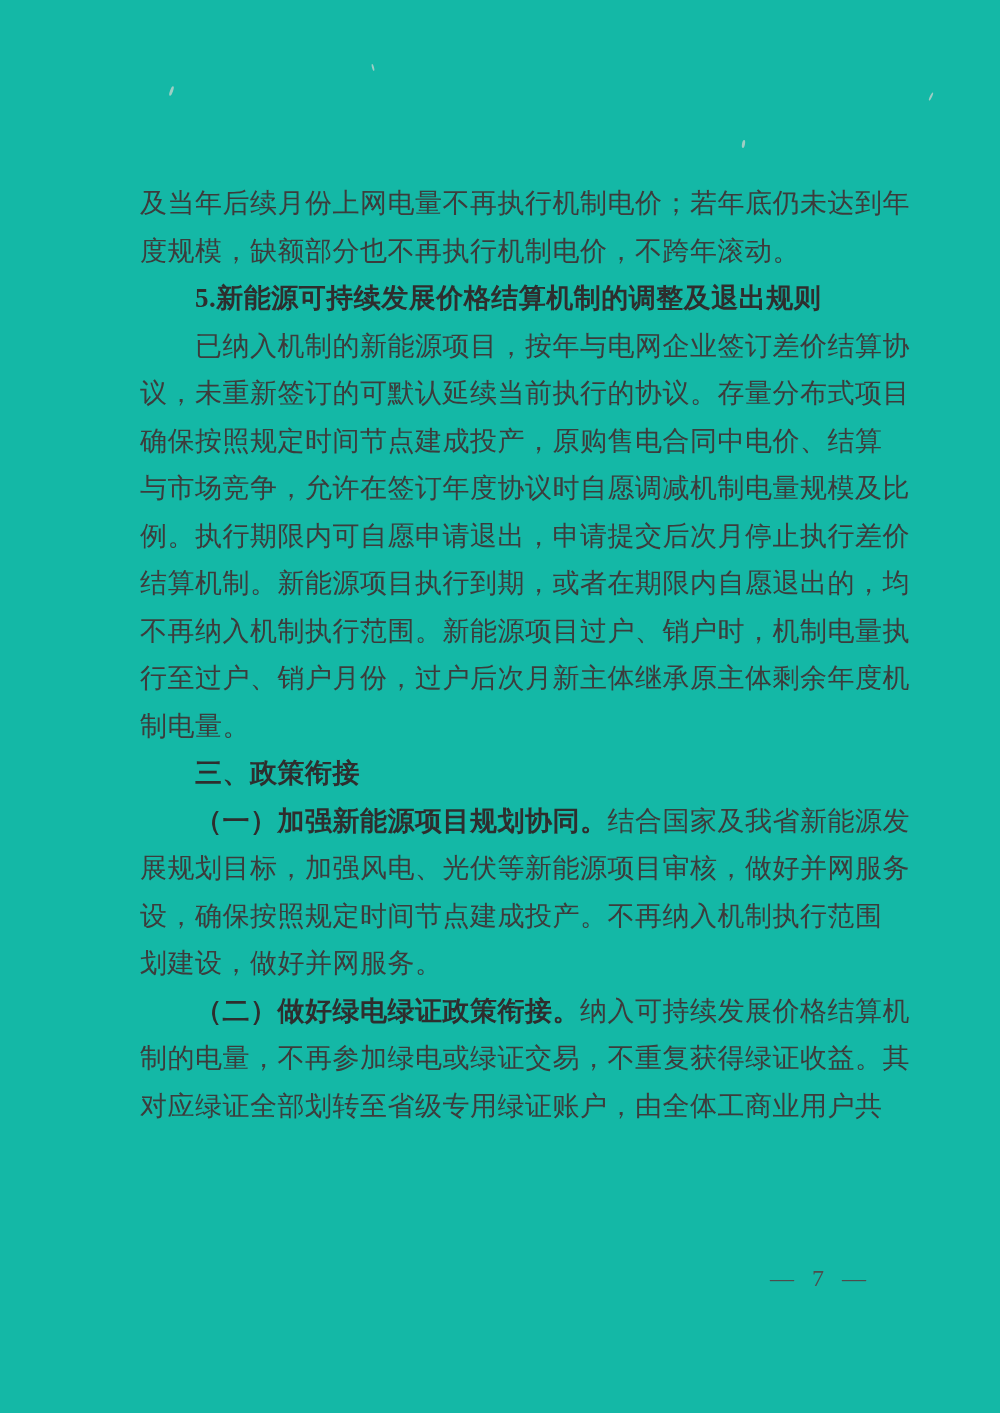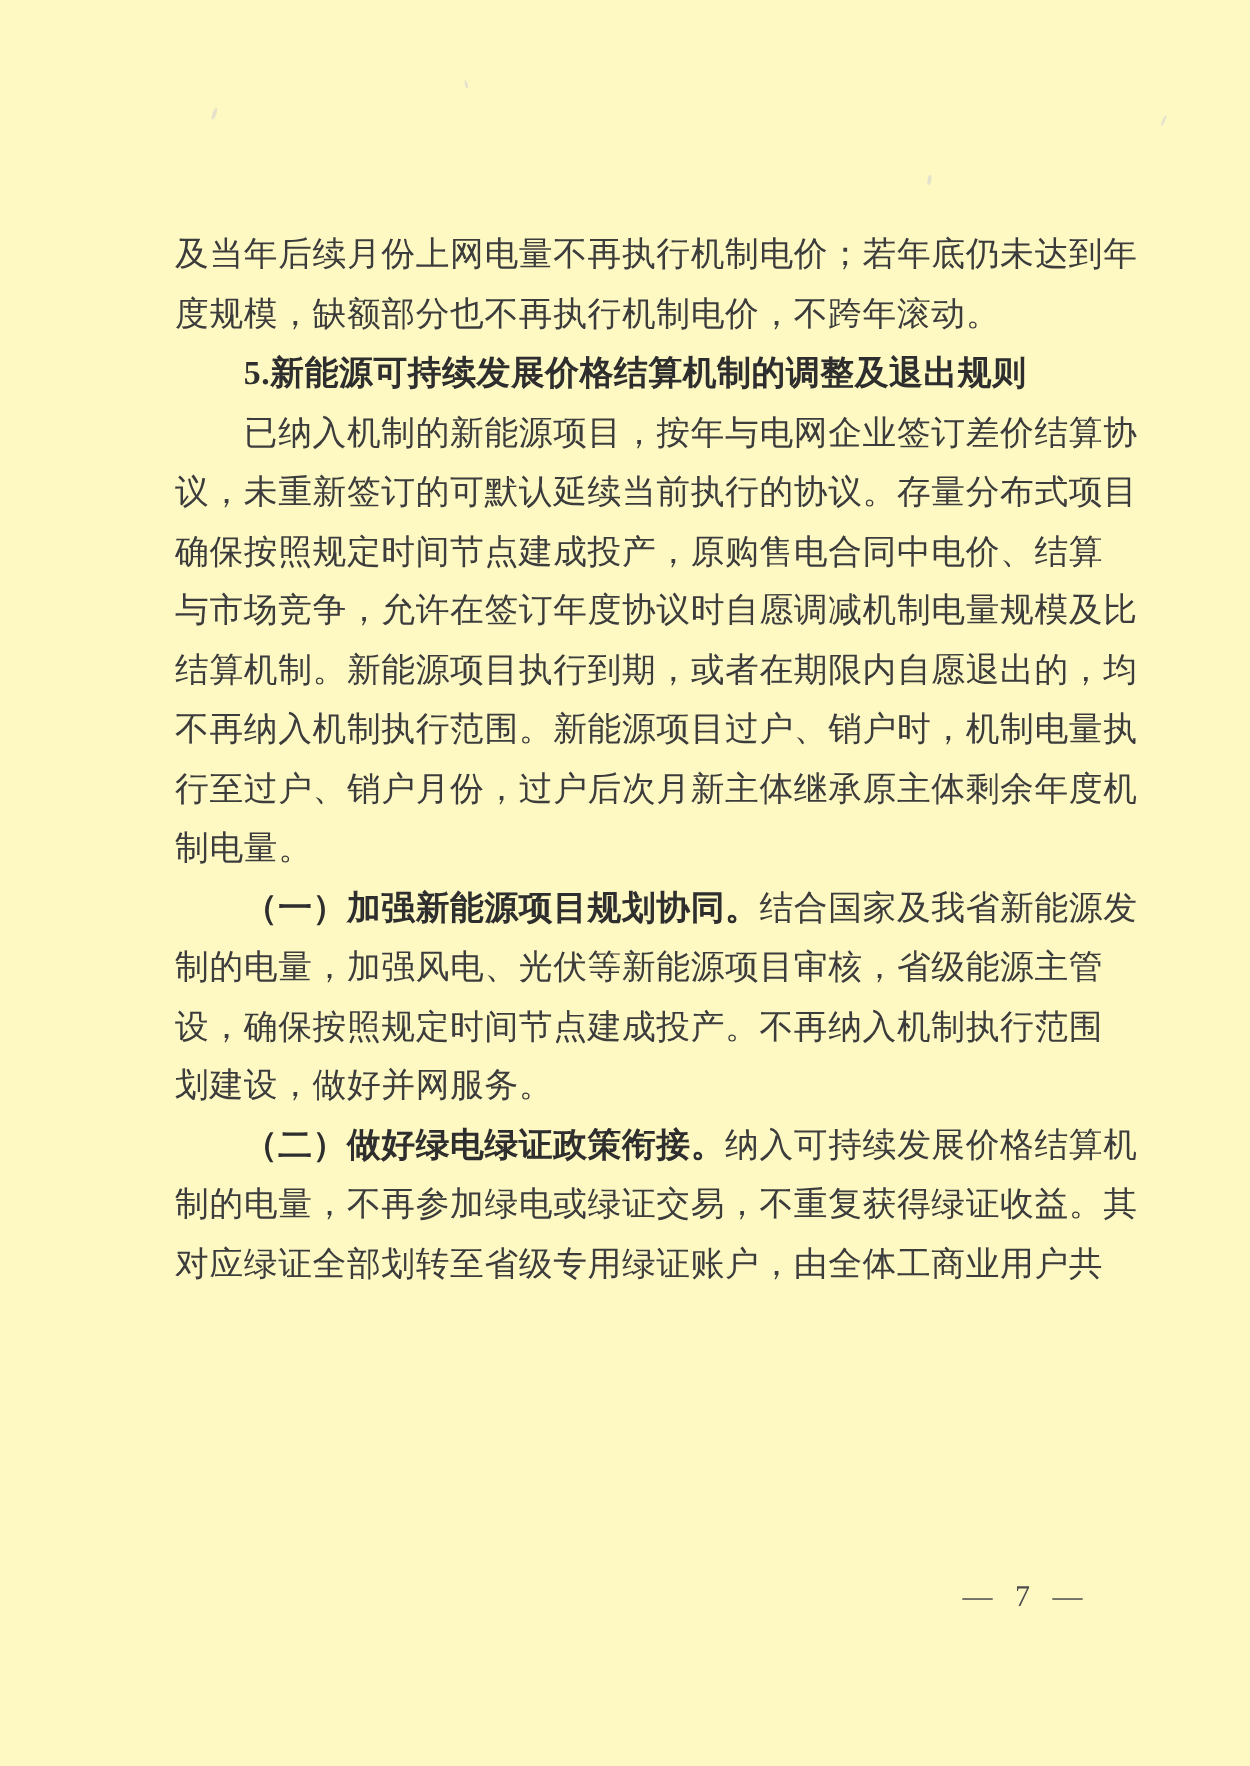--- a/index.html
+++ b/index.html
@@ -8,21 +8,21 @@
   }
   body {
     background: #e8e8e8;
     font-family: "Liberation Serif", "DejaVu Serif", serif;
   }
   .page {
     position: relative;
     width: 1000px;
     height: 1413px;
     margin: 0 auto;
-    background: #fef9c3;
+    background: #14b8a6;
     color: #3c3c3c;
     overflow: hidden;
   }
   
   .speck {
     position: absolute;
     background: #d9d7d2;
     border-radius: 50%;
     opacity: 0.7;
   }
@@ -77,28 +77,30 @@
 
     <div class="line">及当年后续月份上网电量不再执行机制电价；若年底仍未达到年</div>
     <div class="line">度规模，缺额部分也不再执行机制电价，不跨年滚动。</div>
 
     <div class="line indent bold">5.新能源可持续发展价格结算机制的调整及退出规则</div>
 
     <div class="line indent">已纳入机制的新能源项目，按年与电网企业签订差价结算协</div>
     <div class="line">议，未重新签订的可默认延续当前执行的协议。存量分布式项目</div>
     <div class="line">确保按照规定时间节点建成投产，原购售电合同中电价、结算</div>
     <div class="line">与市场竞争，允许在签订年度协议时自愿调减机制电量规模及比</div>
+    <div class="line">例。执行期限内可自愿申请退出，申请提交后次月停止执行差价</div>
     <div class="line">结算机制。新能源项目执行到期，或者在期限内自愿退出的，均</div>
     <div class="line">不再纳入机制执行范围。新能源项目过户、销户时，机制电量执</div>
     <div class="line">行至过户、销户月份，过户后次月新主体继承原主体剩余年度机</div>
     <div class="line">制电量。</div>
 
+    <div class="line indent bold">三、政策衔接</div>
 
     <div class="line indent"><b>（一）加强新能源项目规划协同。</b><span>结合国家及我省新能源发</span></div>
-    <div class="line">制的电量，加强风电、光伏等新能源项目审核，省级能源主管</div>
+    <div class="line">展规划目标，加强风电、光伏等新能源项目审核，做好并网服务</div>
     <div class="line">设，确保按照规定时间节点建成投产。不再纳入机制执行范围</div>
     <div class="line">划建设，做好并网服务。</div>
 
     <div class="line indent"><b>（二）做好绿电绿证政策衔接。</b><span>纳入可持续发展价格结算机</span></div>
     <div class="line">制的电量，不再参加绿电或绿证交易，不重复获得绿证收益。其</div>
     <div class="line">对应绿证全部划转至省级专用绿证账户，由全体工商业用户共</div>
 
   </div>
 
   <div class="page-number">— 7 —</div>

